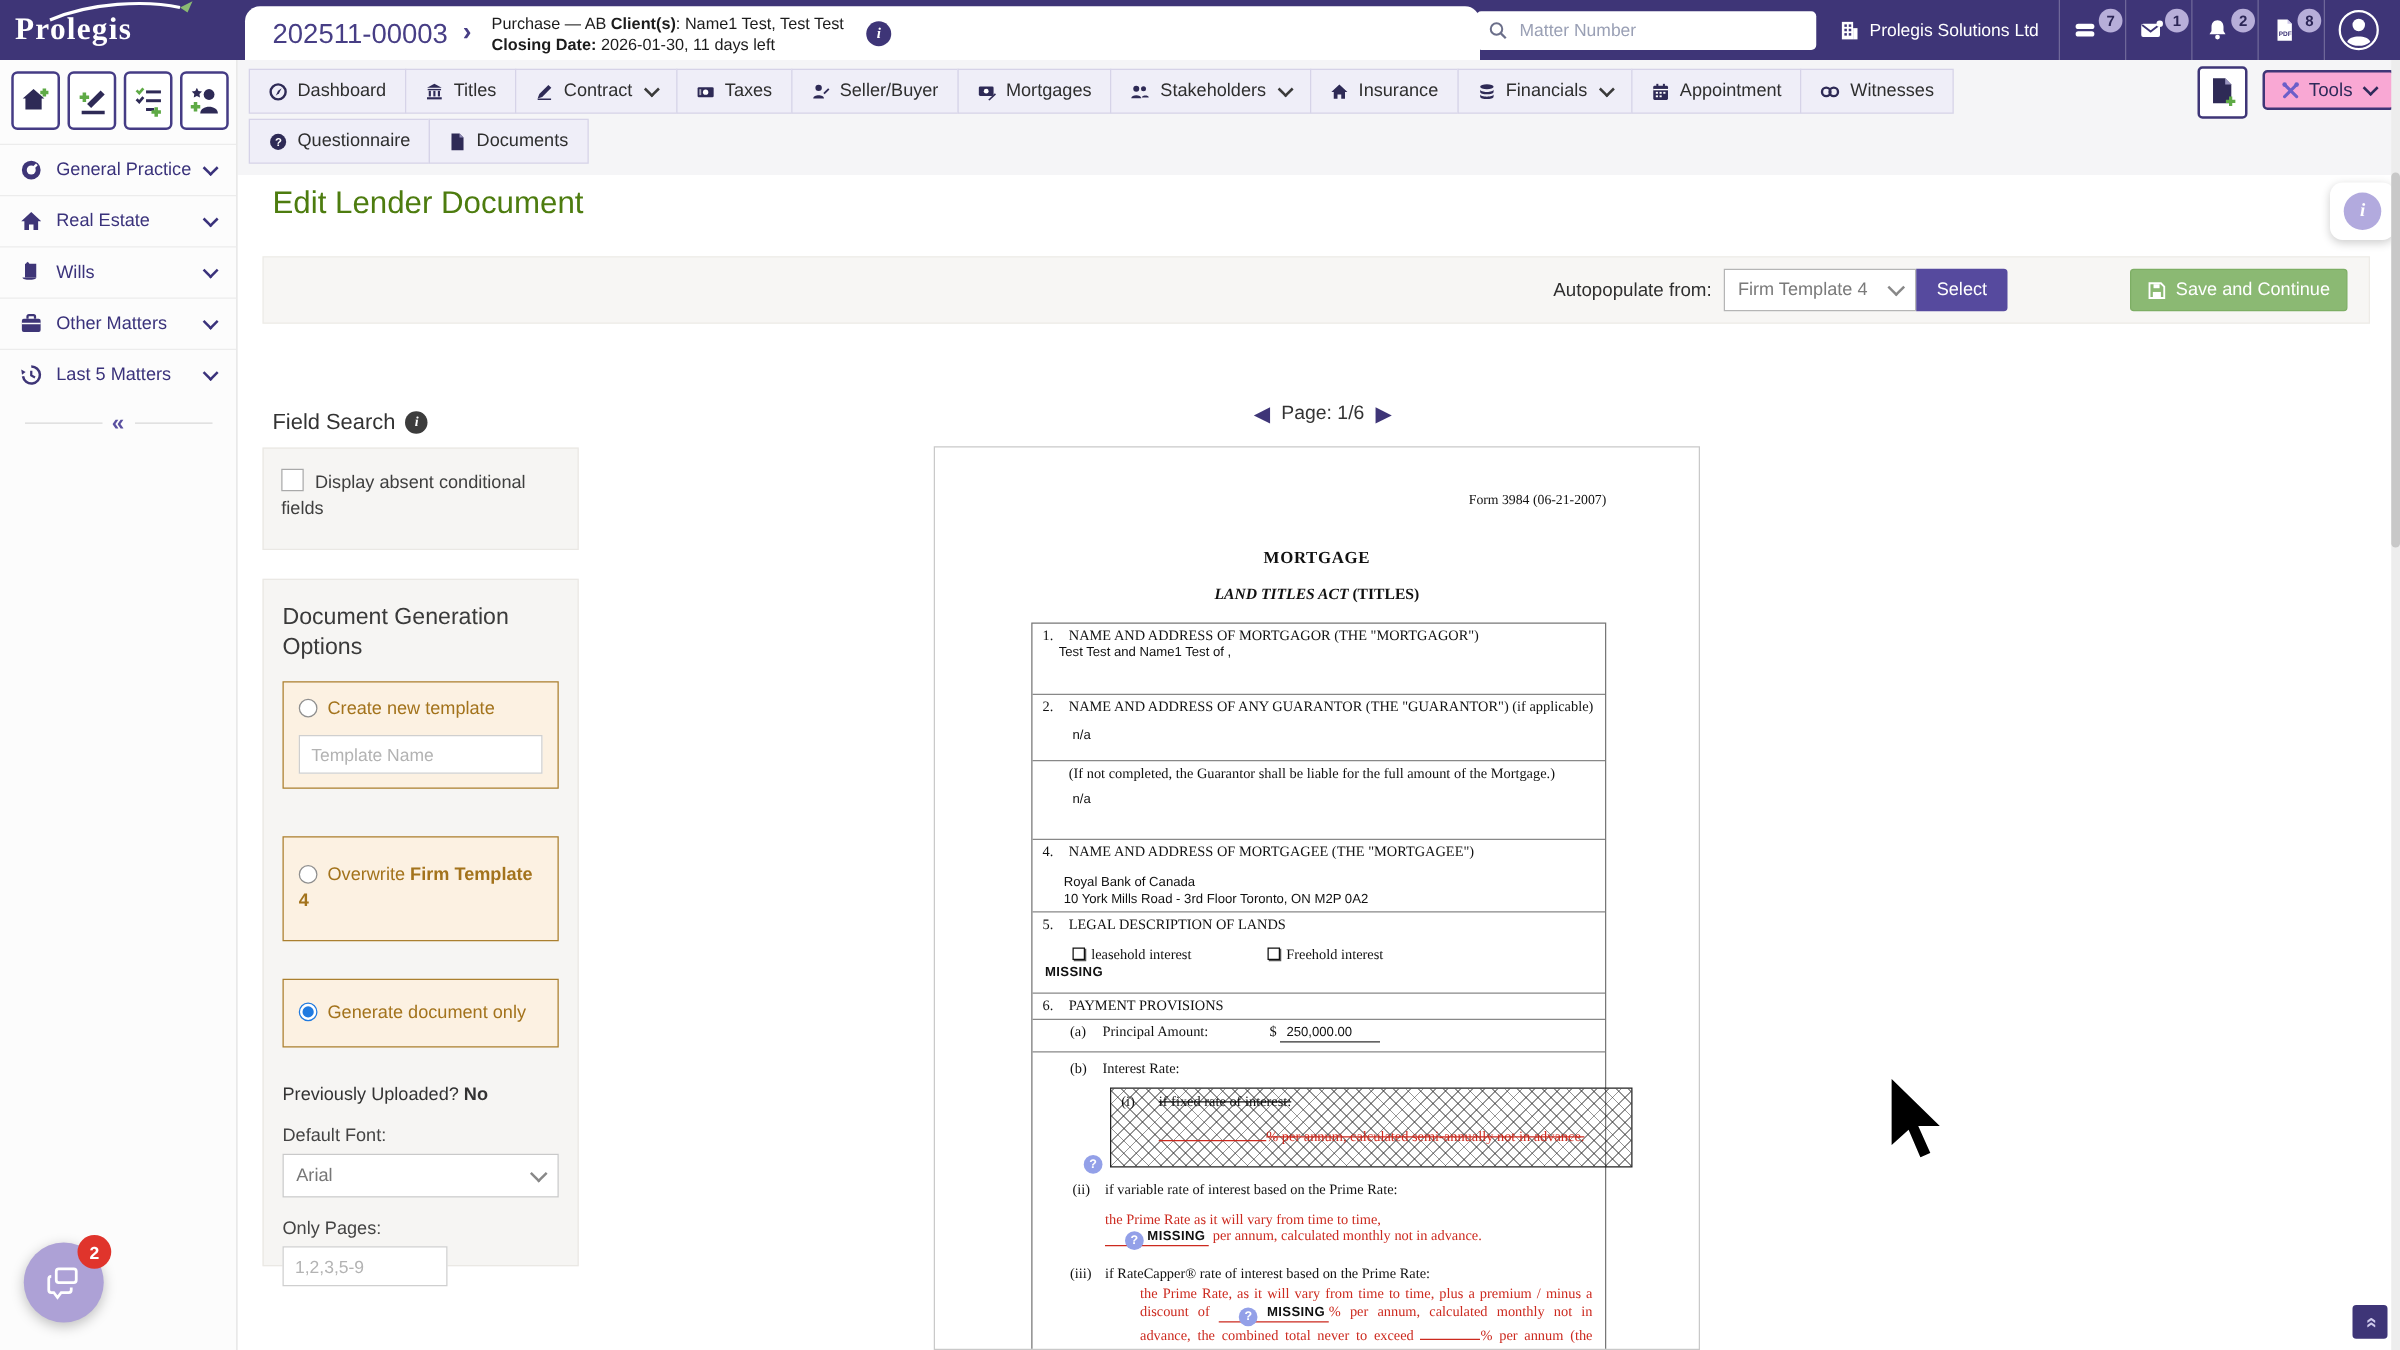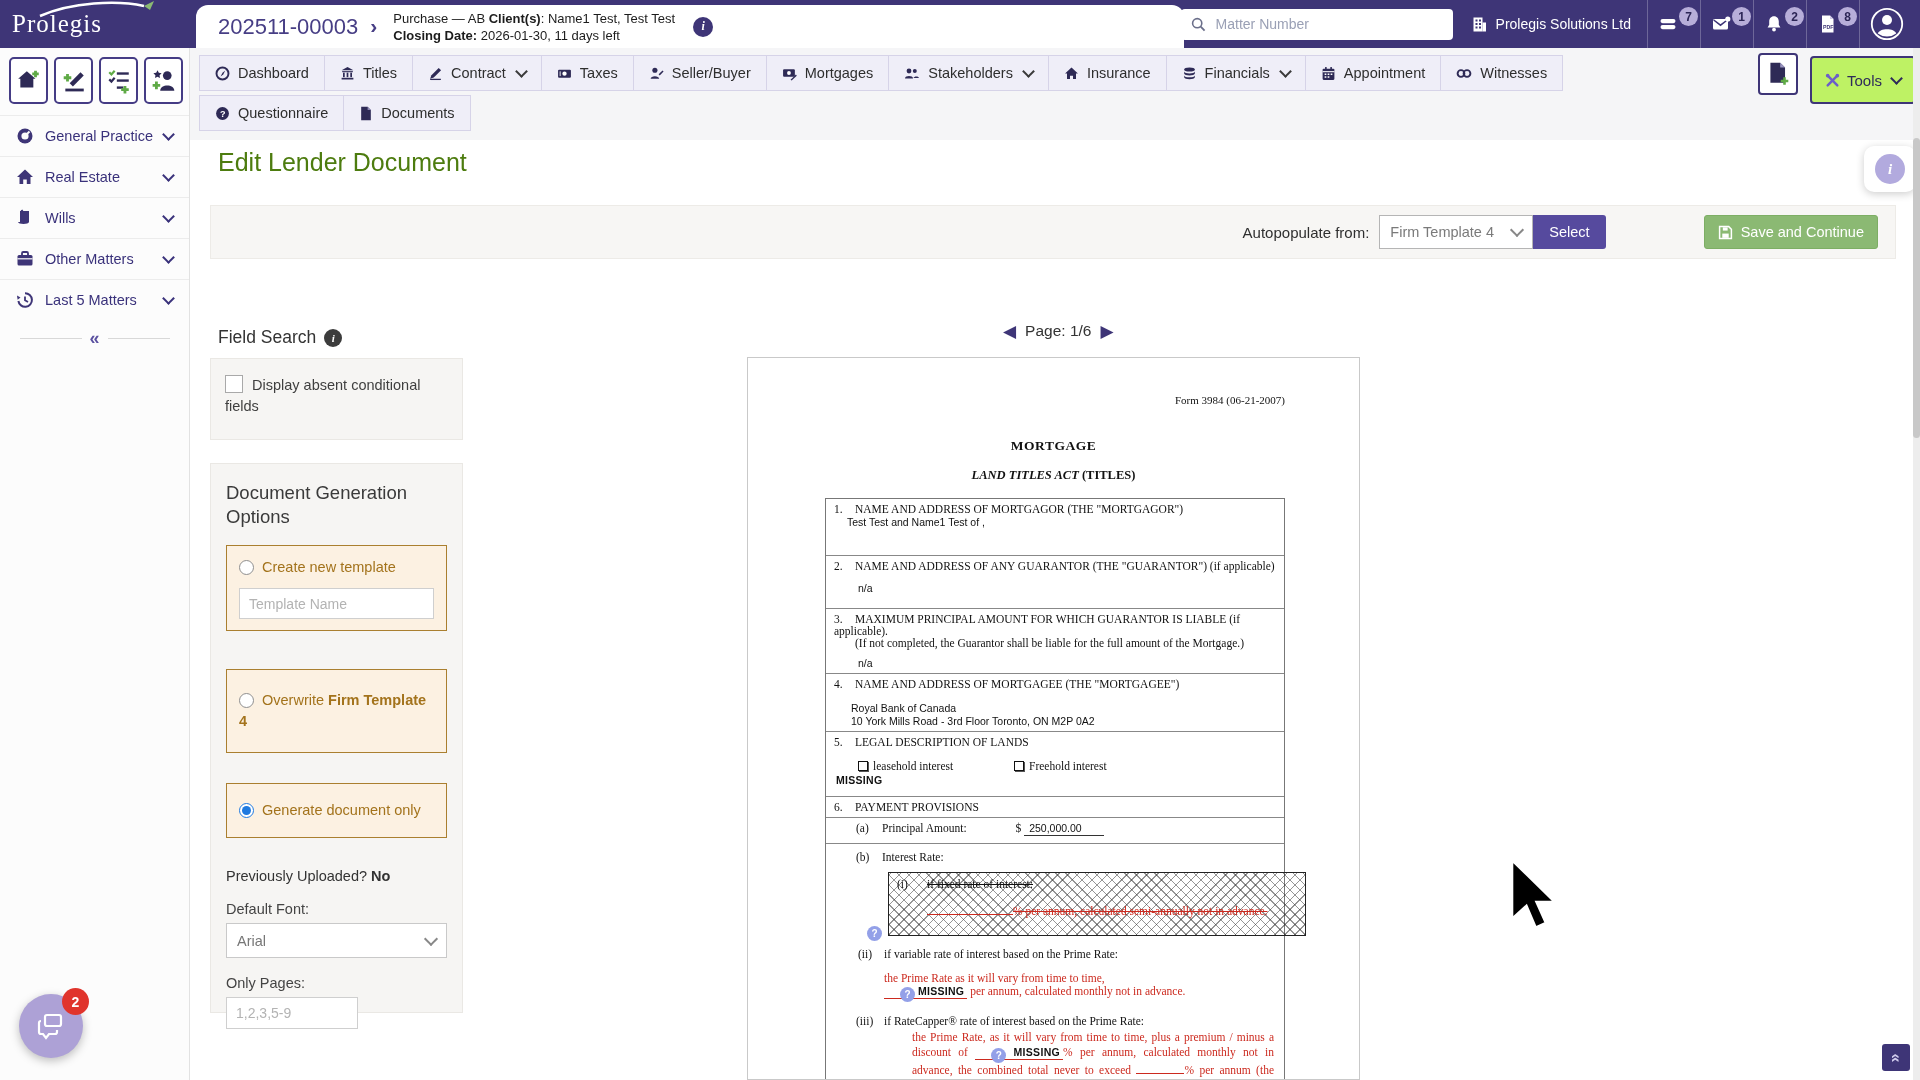--- a/index.html
+++ b/index.html
@@ -2,21 +2,21 @@
 <html><head>
 <meta charset="utf-8">
 <style>
   html,body{margin:0;padding:0;background:#e8e8e8;}
   .screen{position:relative;width:1920px;height:1080px;background:#ffffff;overflow:hidden;
           font-family:"Liberation Sans",sans-serif;-webkit-font-smoothing:antialiased;}
 
   
   .header{position:absolute;left:0;top:0;width:1920px;height:48px;background:#3e3577;}
   .logo-area{position:absolute;left:12px;top:2px;width:180px;height:44px;display:flex;align-items:center;}
-  .logo-text{font-family:"Liberation Serif",serif;font-size:25px;color:#fff;letter-spacing:1px;}
+  .logo-text{font-family:"Liberation Serif",serif;font-size:25px;color:#fff;letter-spacing:1px;font-weight:bold;}
   .logo-swoosh{position:absolute;left:20px;top:-2px;}
   .matter-tab{position:absolute;left:196px;top:5px;width:988px;height:43px;background:#fff;
               border-radius:12px 12px 0 0;display:flex;align-items:center;padding:0 22px;box-sizing:border-box;}
   .matter-number{font-size:22px;color:#473e85;}
   .mchev{font-size:21px;color:#473e85;margin:0 16px 2px 12px;font-weight:bold;}
   .matter-info{font-size:13px;color:#1c1c1c;line-height:17px;}
   .hinfo-badge{width:20px;height:20px;border-radius:50%;background:#3e3577;color:#fff;display:flex;
                align-items:center;justify-content:center;font:italic bold 12px "Liberation Serif",serif;margin-left:18px;flex:none;}
   .header-right{position:absolute;right:6px;top:0;height:48px;display:flex;align-items:center;}
   .search-box{width:272px;height:31px;background:#fff;border-radius:4px;display:flex;align-items:center;
@@ -35,21 +35,21 @@
   .navband{position:absolute;left:190px;top:48px;width:1730px;height:92px;background:#f5f5f7;}
   .tabs-row{position:absolute;left:10px;display:flex;}
   .tabs-row.r1{top:7px;}
   .tabs-row.r2{top:47px;}
   .tab{background:#efeef8;border:1px solid #d6d3e8;margin-left:-1px;height:36px;display:flex;align-items:center;
        gap:8px;padding:0 15px;font-size:14.5px;color:#2e2e2e;cursor:pointer;box-sizing:border-box;white-space:nowrap;}
   .chev{width:7px;height:7px;border-right:2px solid #3a3a3a;border-bottom:2px solid #3a3a3a;
         transform:rotate(45deg);margin-top:-4px;margin-left:3px;flex:none;}
   .doc-add-btn{position:absolute;left:1568px;top:5px;width:40px;height:42px;background:#fff;border:2px solid #3e3577;
                border-radius:4px;display:flex;align-items:center;justify-content:center;cursor:pointer;box-sizing:border-box;}
-  .tools-btn{position:absolute;left:1620px;top:8px;height:48px;background:#bef264;border:2px solid #3e3577;border-radius:4px;
+  .tools-btn{position:absolute;left:1620px;top:8px;height:32px;background:#f9a8d4;border:2px solid #3e3577;border-radius:4px;
              display:flex;align-items:center;gap:7px;padding:0 13px;cursor:pointer;box-sizing:border-box;}
   .tools-label{font-size:15px;color:#2e2a5a;}
   .chev.navy{border-color:#2e2a5a;}
 
   
   .sidebar{position:absolute;left:0;top:48px;width:190px;height:1032px;background:#fcfcfc;border-right:1px solid #e2e2e2;box-sizing:border-box;}
   .quick-row{display:flex;gap:6px;padding:9px 6px 11px 9px;}
   .qbtn{width:41px;height:47px;background:#fff;border:2px solid #453c85;border-radius:5px;display:flex;
         align-items:center;justify-content:center;cursor:pointer;box-sizing:border-box;}
   .side-item{height:40px;display:flex;align-items:center;gap:11px;padding:0 16px;border-top:1px solid #ececec;cursor:pointer;}
@@ -545,21 +545,20 @@
     <div class="dtable">
       <div class="drow" style="min-height:57px;">
         <div class="dhead"><span class="dnum">1.</span><span>NAME AND ADDRESS OF MORTGAGOR (THE "MORTGAGOR")</span></div>
         <div class="dval" style="margin:1px 0 0 13px;">Test Test and Name1 Test of ,</div>
       </div>
       <div class="drow" style="min-height:53px;">
         <div class="dhead"><span class="dnum">2.</span><span>NAME AND ADDRESS OF ANY GUARANTOR (THE "GUARANTOR") (if applicable)</span></div>
         <div class="dval" style="margin:10px 0 0 24px;">n/a</div>
       </div>
       <div class="drow" style="min-height:63px;">
-        <div class="dhead"><span class="dnum">3.</span><span>MAXIMUM PRINCIPAL AMOUNT FOR WHICH GUARANTOR IS LIABLE (if applicable).</span></div>
         <div class="dhead" style="margin-left:21px;">(If not completed, the Guarantor shall be liable for the full amount of the Mortgage.)</div>
         <div class="dval" style="margin:8px 0 0 24px;">n/a</div>
       </div>
       <div class="drow" style="min-height:57px;">
         <div class="dhead"><span class="dnum">4.</span><span>NAME AND ADDRESS OF MORTGAGEE (THE "MORTGAGEE")</span></div>
         <div class="dval" style="margin:12px 0 0 17px;">Royal Bank of Canada</div>
         <div class="dval" style="margin:1px 0 0 17px;">10 York Mills Road - 3rd Floor Toronto, ON M2P 0A2</div>
       </div>
       <div class="drow" style="min-height:65px;">
         <div class="dhead"><span class="dnum">5.</span><span>LEGAL DESCRIPTION OF LANDS</span></div>

